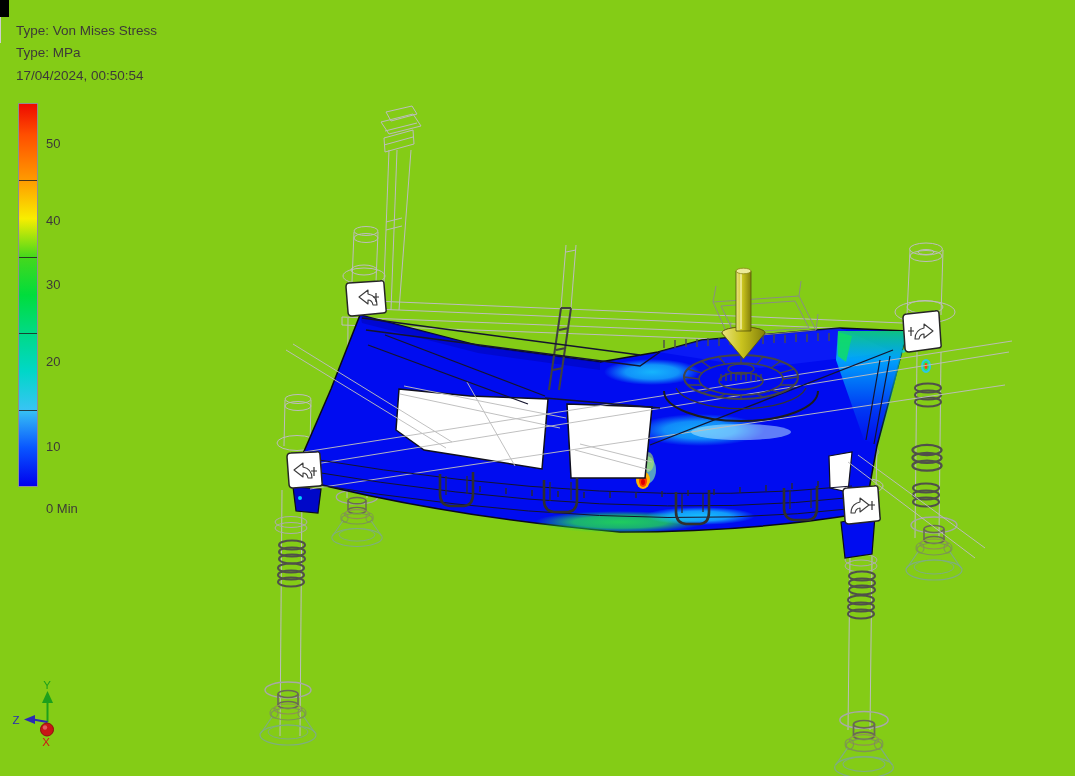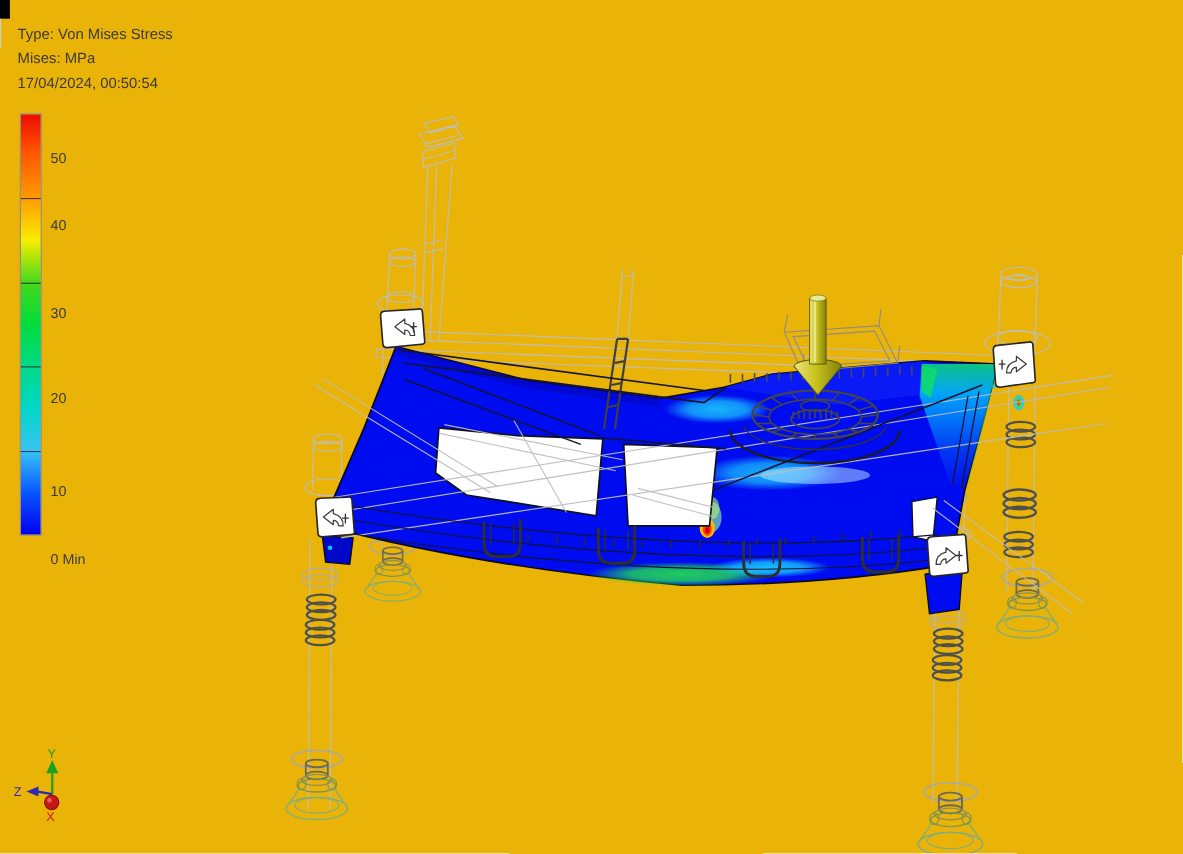--- a/index.html
+++ b/index.html
@@ -1,46 +1,46 @@
 <!DOCTYPE html>
 <html><head>
 <meta charset="utf-8">
 <style>
   html,body{margin:0;padding:0;background:#fff;}
-  #stage{position:relative;width:1075px;height:776px;background:#eab308;overflow:hidden;
+  #stage{position:relative;width:1075px;height:776px;background:#84cc16;overflow:hidden;
          font-family:"Liberation Sans", sans-serif;}
   .hdr{position:absolute;left:16px;font-size:13.5px;color:#3d3a38;white-space:nowrap;}
   .tick{position:absolute;left:46px;font-size:13px;color:#3d3a38;white-space:nowrap;margin-top:44px;}
   #legend-bar{position:absolute;left:18px;top:103px;width:20px;height:384px;
               border:1px solid #8f8f8f;box-sizing:border-box;}
   .sep{position:absolute;left:0;width:100%;height:1px;background:rgba(30,30,30,.8);}
   #corner-mark{position:absolute;left:0;top:0;width:9px;height:17px;}
   #edge-line{position:absolute;left:0;top:17px;width:1px;height:26px;background:#cfcfcf;}
   svg text{font-family:"Liberation Sans", sans-serif;}
 </style>
 </head>
 <body>
 
 <div id="stage">
 
   <div id="corner-mark" style="background: rgb(0, 0, 0);"></div>
   <div id="edge-line"></div>
 
   <div class="hdr" style="top: 23px; color: rgb(61, 58, 56);">Type: Von Mises Stress</div>
-  <div class="hdr" style="top: 45px; color: rgb(61, 58, 56);">Mises: MPa</div>
+  <div class="hdr" style="top: 45px; color: rgb(61, 58, 56);">Type: MPa</div>
   <div class="hdr" style="top: 68px; color: rgb(61, 58, 56);">17/04/2024, 00:50:54</div>
 
   <div id="legend-bar" style="background: linear-gradient(rgb(238, 10, 0) 0%, rgb(255, 78, 0) 8%, rgb(255, 155, 0) 20%, rgb(248, 238, 0) 30%, rgb(70, 216, 28) 40%, rgb(0, 221, 60) 50%, rgb(0, 218, 134) 60%, rgb(0, 215, 200) 70%, rgb(56, 196, 244) 80%, rgb(9, 86, 255) 90%, rgb(0, 0, 238) 100%);">
     <div class="sep" style="top:20%"></div>
     <div class="sep" style="top:40%"></div>
     <div class="sep" style="top:60%"></div>
     <div class="sep" style="top:80%"></div>
   </div>
   <div class="tick" style="top: 92px; color: rgb(61, 58, 56);">50</div>
-  <div class="tick" style="top: 153px; color: rgb(61, 58, 56);">40</div>
+  <div class="tick" style="top: 169px; color: rgb(61, 58, 56);">40</div>
   <div class="tick" style="top: 233px; color: rgb(61, 58, 56);">30</div>
   <div class="tick" style="top: 310px; color: rgb(61, 58, 56);">20</div>
   <div class="tick" style="top: 395px; color: rgb(61, 58, 56);">10</div>
   <div class="tick" style="top: 457px; color: rgb(61, 58, 56); text-align: center;">0 Min</div>
 
   <svg width="1075" height="776" viewBox="0 0 1075 776" style="position:absolute;left:0;top:0">
     <defs>
       <linearGradient id="gradArrow" x1="0" y1="0" x2="1" y2="0">
         <stop offset="0" stop-color="#eae47e"></stop>
         <stop id="arrowMid" offset="0.45" stop-color="#c9c31e"></stop>

